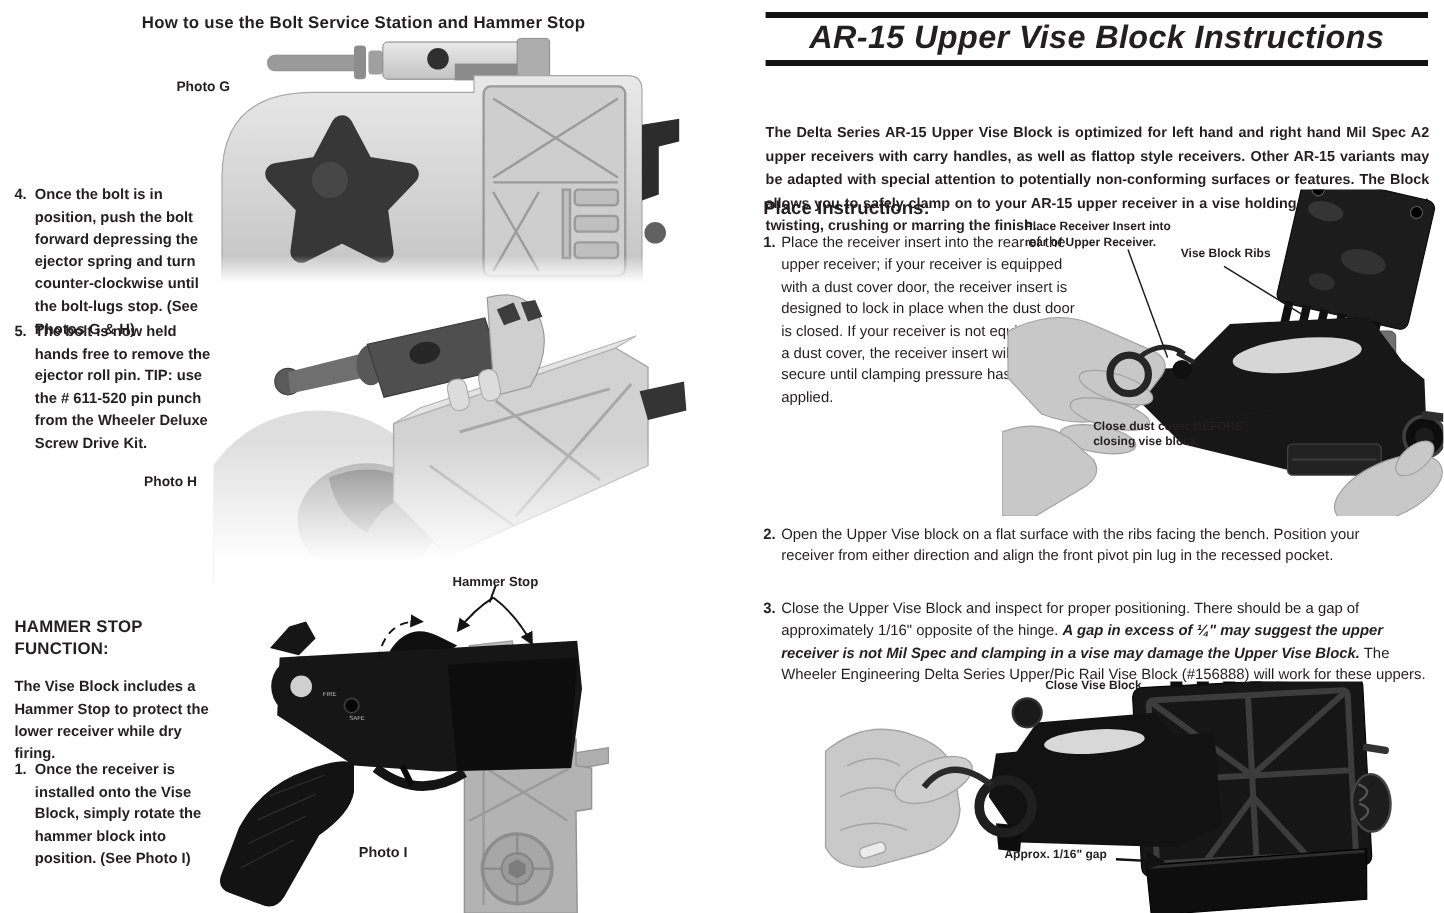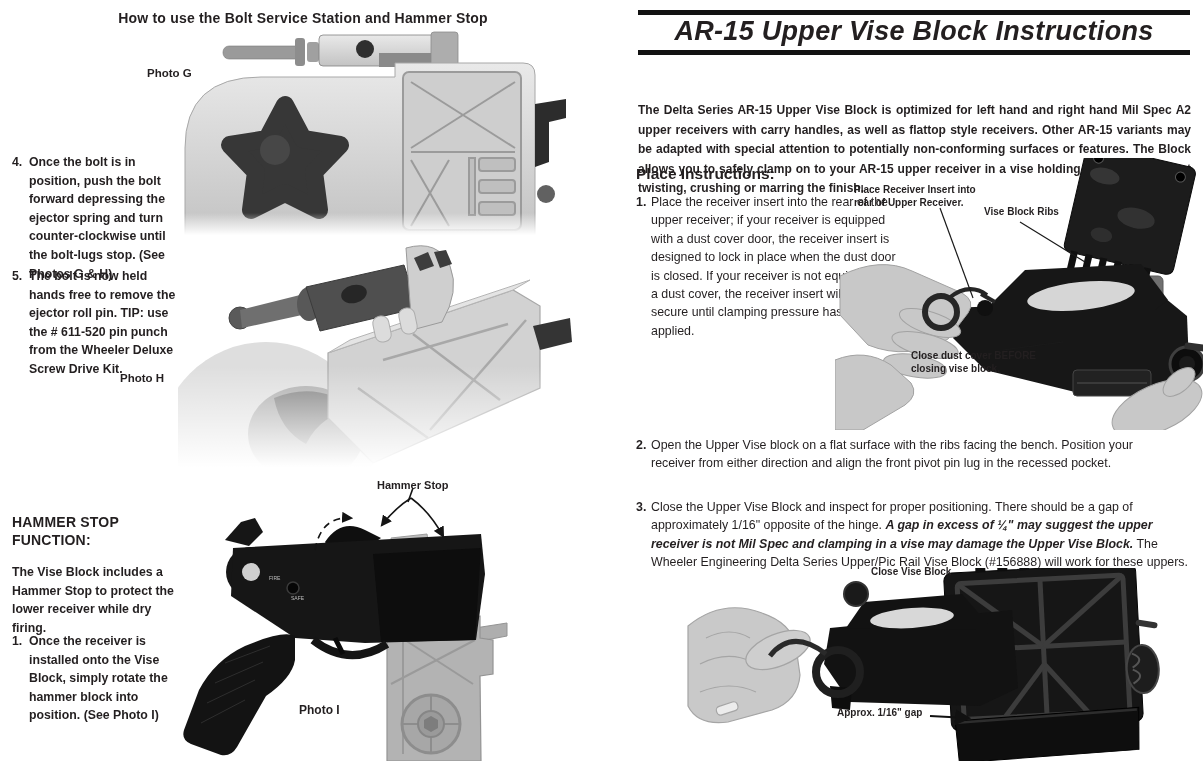--- a/index.html
+++ b/index.html
@@ -110,21 +110,21 @@
       <polygon points="128,49 226,27 240,70 142,93" fill="#4f4f4f" stroke="#3b3b3b" stroke-width="1"></polygon>
       <ellipse cx="176" cy="56" rx="13" ry="9" fill="#262626" transform="rotate(-14 176 56)"></ellipse>
       <path d="M228,10 q32,-9 44,18 q10,25 -8,56 l-30,8 Z" fill="#cfcfcf" stroke="#9a9a9a" stroke-width="1"></path>
       <polygon points="236,20 250,14 256,28 242,33" fill="#3d3d3d"></polygon>
       <polygon points="256,14 268,12 274,26 262,30" fill="#3d3d3d"></polygon>
       <rect x="196" y="78" width="16" height="26" rx="7" fill="#dcdcdc" stroke="#adadad" transform="rotate(-12 204 91)"></rect>
       <rect x="222" y="70" width="16" height="26" rx="7" fill="#dcdcdc" stroke="#adadad" transform="rotate(-12 230 83)"></rect>
     </g>
     <rect x="0" y="128" width="430" height="119" fill="url(#hFade)"></rect>
   </svg>
-  <div class="abs photo-label" style="left:120px; top:372px;">Photo H</div>
+  <div class="abs photo-label" style="left:120px; top:396px;">Photo H</div>
 
   <div class="abs lp-para" style="left:12px; top:563px; width:170px;">The Vise Block includes a Hammer Stop to protect the lower receiver while dry firing.</div>
   <div class="abs lp-heading" style="left:12px; top:514px; width:150px;">HAMMER STOP FUNCTION:</div>
   <div class="abs step" style="left:12px; top:632px; width:170px;">
     <span class="num">1.</span>
     <span>Once the receiver is installed onto the Vise Block, simply rotate the hammer block into position. (See Photo I)</span>
   </div>
 
   <svg class="abs" style="left:175px; top:478px;" width="420" height="283" viewBox="0 0 420 283">
     <defs>

